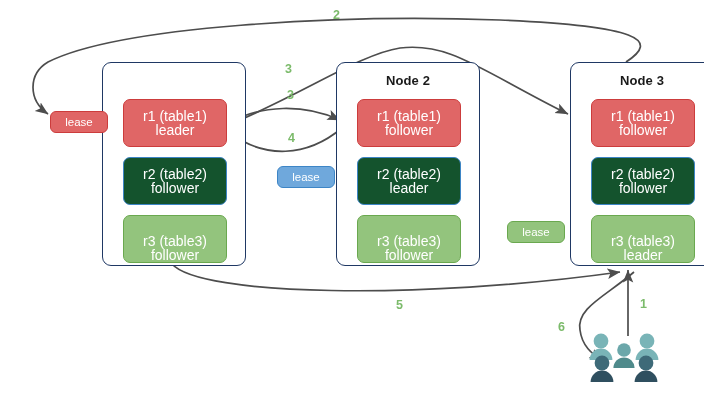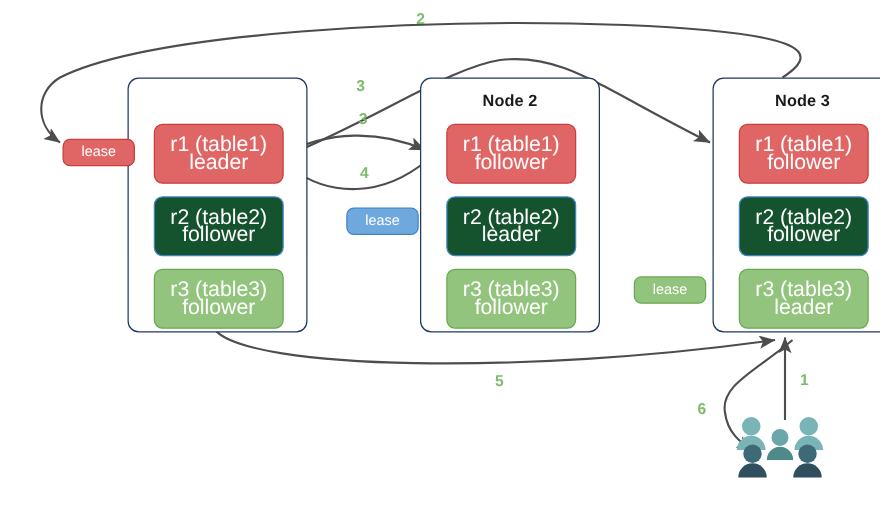--- a/index.html
+++ b/index.html
@@ -49,36 +49,37 @@
     left: 20px;
     width: 104px;
     height: 48px;
     box-sizing: border-box;
     border-radius: 7px;
     display: flex;
     flex-direction: column;
     align-items: center;
     justify-content: center;
     color: #ffffff;
-    font-size: 17px;
+    font-size: 14px;
     line-height: 14px;
     text-align: center;
   }
   .replica .ln { display: block; }
   .rep-red {
     background: #e06666;
     border: 1.3px solid #cc3c3c;
   }
   .rep-blue {
     background: #14532d;
     border: 1.3px solid #3d85c6;
   }
   .rep-green {
     background: #93c47d;
     border: 1.3px solid #6aa84f;
+    justify-content: flex-end;
   }
   .r1 { top: 36px; }
   .r2 { top: 94px; }
   .r3 { top: 152px; }
 
   .lease {
     position: absolute;
     box-sizing: border-box;
     width: 58px;
     height: 22px;

